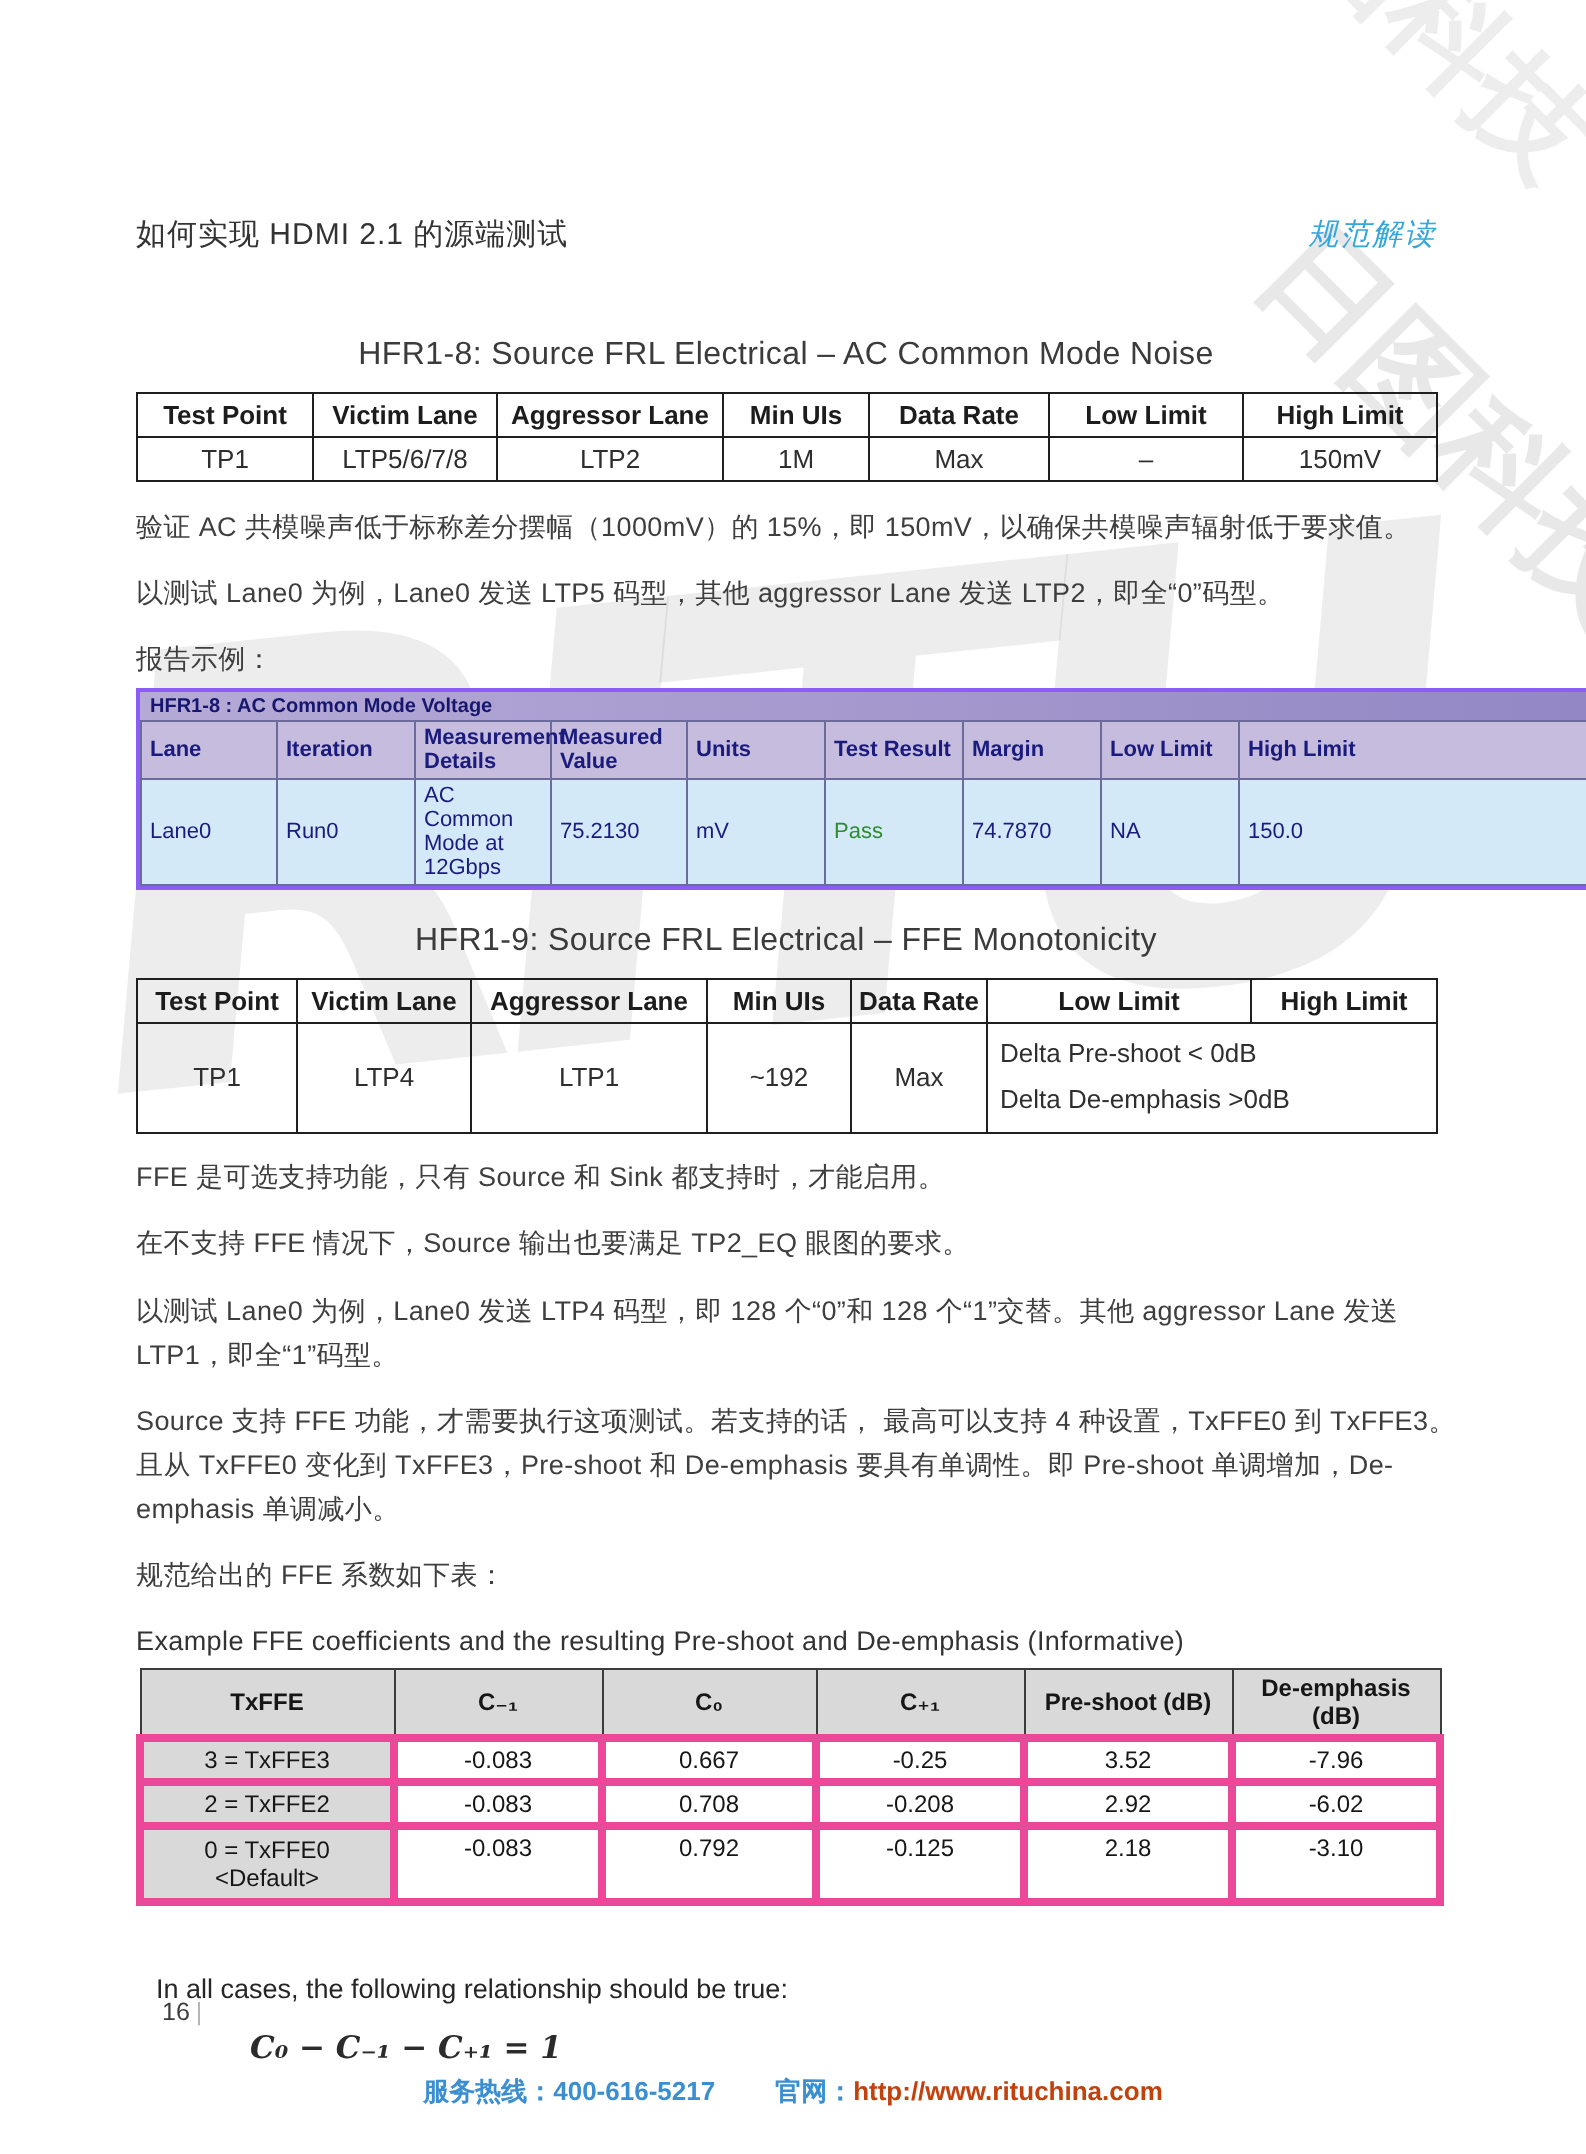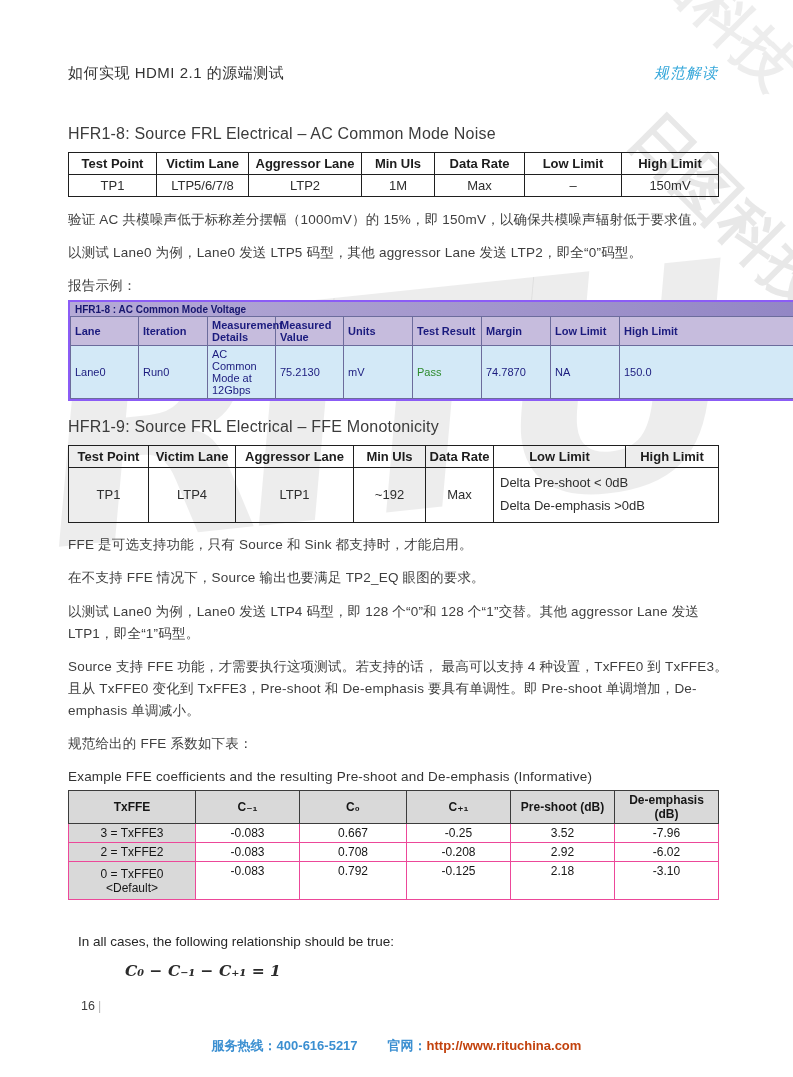--- a/index.html
+++ b/index.html
@@ -2,39 +2,39 @@
 <html><head>
 <meta charset="utf-8">
 <style>
   * { margin:0; padding:0; box-sizing:border-box; }
   html,body { background:#ffffff; }
   body { font-family:"Liberation Sans","DejaVu Sans",sans-serif; }
   .page {
     position:relative; width:793px; height:1077px; margin:0 auto;
     background:#ffffff; overflow:hidden;
   }
-  .content { position:relative; z-index:1; padding:64px 75px 0 68px; }
+  .content { position:relative; z-index:1; padding:108px 75px 0 68px; }
 
   
   .wm { position:absolute; z-index:0; pointer-events:none; user-select:none;
         font-family:"DejaVu Sans",sans-serif; }
   .wm-ritu { top:235px; left:40px; font-size:300px; font-weight:bold; font-style:italic;
              letter-spacing:-30px; color:rgba(130,130,130,0.14); transform:rotate(-6deg); }
   .wm-cn-right { top:170px; right:-60px; font-size:62px; font-weight:bold;
                  color:rgba(140,140,140,0.20); transform:rotate(45deg); white-space:nowrap; }
   .wm-cn-top { top:-42px; right:-26px; font-size:58px; font-weight:bold;
                color:rgba(140,140,140,0.16); transform:rotate(45deg); white-space:nowrap; }
 
   
   .doc-header { display:flex; justify-content:space-between; align-items:baseline; }
   .doc-header .left { font-size:15px; color:#333; letter-spacing:.5px; }
   .doc-header .right { font-size:15px; color:#35a7da; letter-spacing:1px;font-style:italic; }
 
   
-  .sec-title { font-size:16px; color:#3b3b3b; letter-spacing:.2px; }
+  .sec-title { font-size:16px; color:#3b3b3b; letter-spacing:.2px;text-align:center; }
   .sec-title.first { margin-top:42px; }
   .sec-title.second { margin-top:17px; }
 
   
   table.spec { border-collapse:collapse; width:650px; margin-top:9px;
                font-size:13px; color:#2e2e2e; table-layout:fixed; }
   table.spec th, table.spec td { border:1.5px solid #1f1f1f; text-align:center;
                padding:3px 2px; height:22px; background:transparent; }
   table.spec th { font-weight:bold; color:#1c1c1c;margin-left:48px; }
   table.spec td.limits { text-align:left; padding:4px 6px; }
@@ -55,21 +55,21 @@
                     padding:2px 4px; border:1px solid #6c6c9c; height:26px; vertical-align:middle; }
   table.report td { background:#d3e9f7; text-align:left; padding:2px 4px;
                     border:1px solid #6c6c9c; height:38px; vertical-align:middle; }
   table.report td.pass { color:#2e8b2e; }
 
   
   table.ffe { border-collapse:collapse; width:650px; margin-top:2px; font-size:12px;
               color:#161616; table-layout:fixed; border:1.5px solid #2c2c2c; }
   table.ffe th { background:#d9d9d9; font-weight:bold; border:1px solid #3c3c3c;
                  padding:2px 3px; height:32px; vertical-align:middle; }
-  table.ffe td { border:1px solid #ec4899; text-align:center; padding:2px 3px; height:19px; }
+  table.ffe td { border:4px solid #ec4899; text-align:center; padding:2px 3px; height:19px; }
   table.ffe td.rowhead { background:#d9d9d9; white-space:pre-line; }
 
   
   .closing { margin:34px 0 0 10px; font-size:13.5px; color:#262626; }
   .formula { margin:12px 0 0 57px; font-size:15.5px; font-weight:600; font-style:italic;
              font-family:"DejaVu Serif","Liberation Serif",serif; color:#2b2b2b; }
 
   
   .page-number { position:absolute; left:81px; bottom:64px; z-index:1; font-size:12.5px; color:#3c3c3c; }
   .page-number .bar { color:#b5b5b5; padding-left:3px; }

